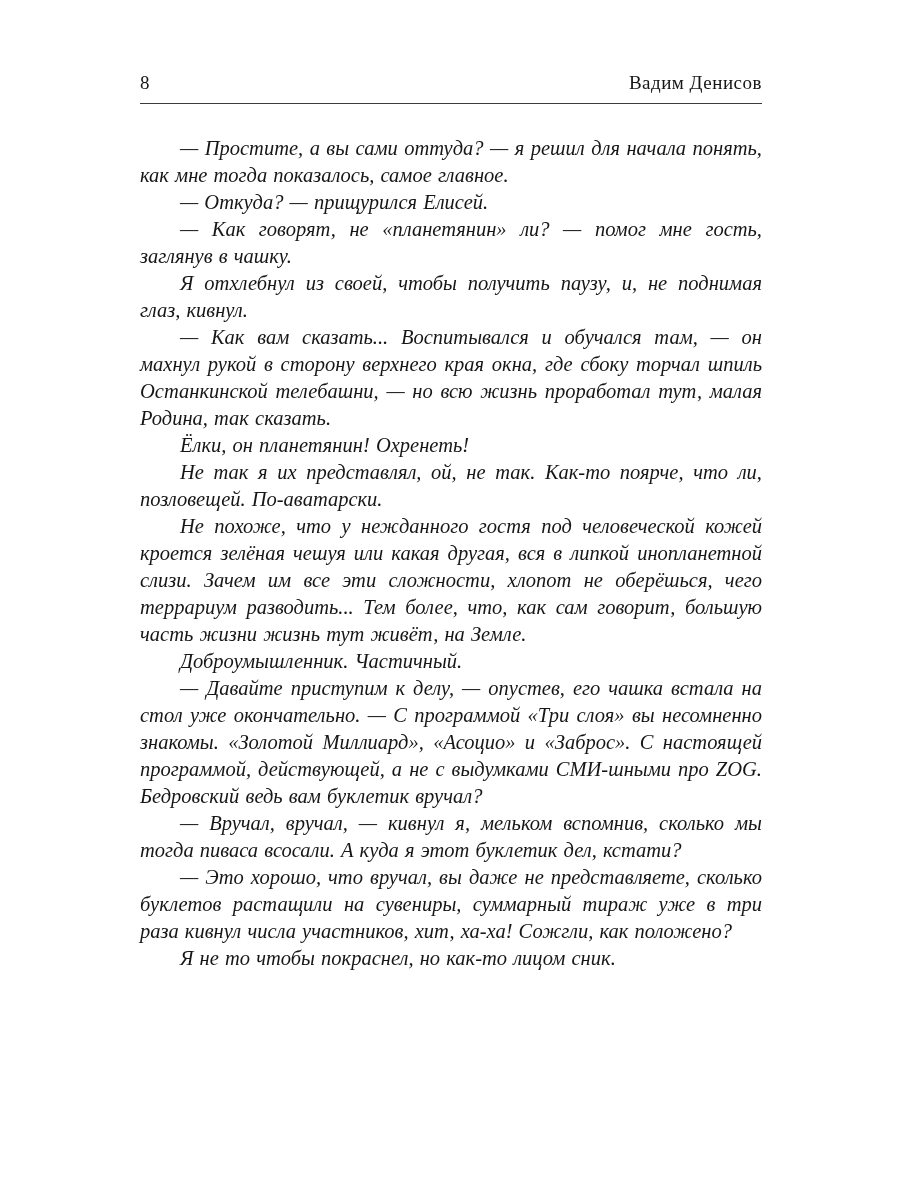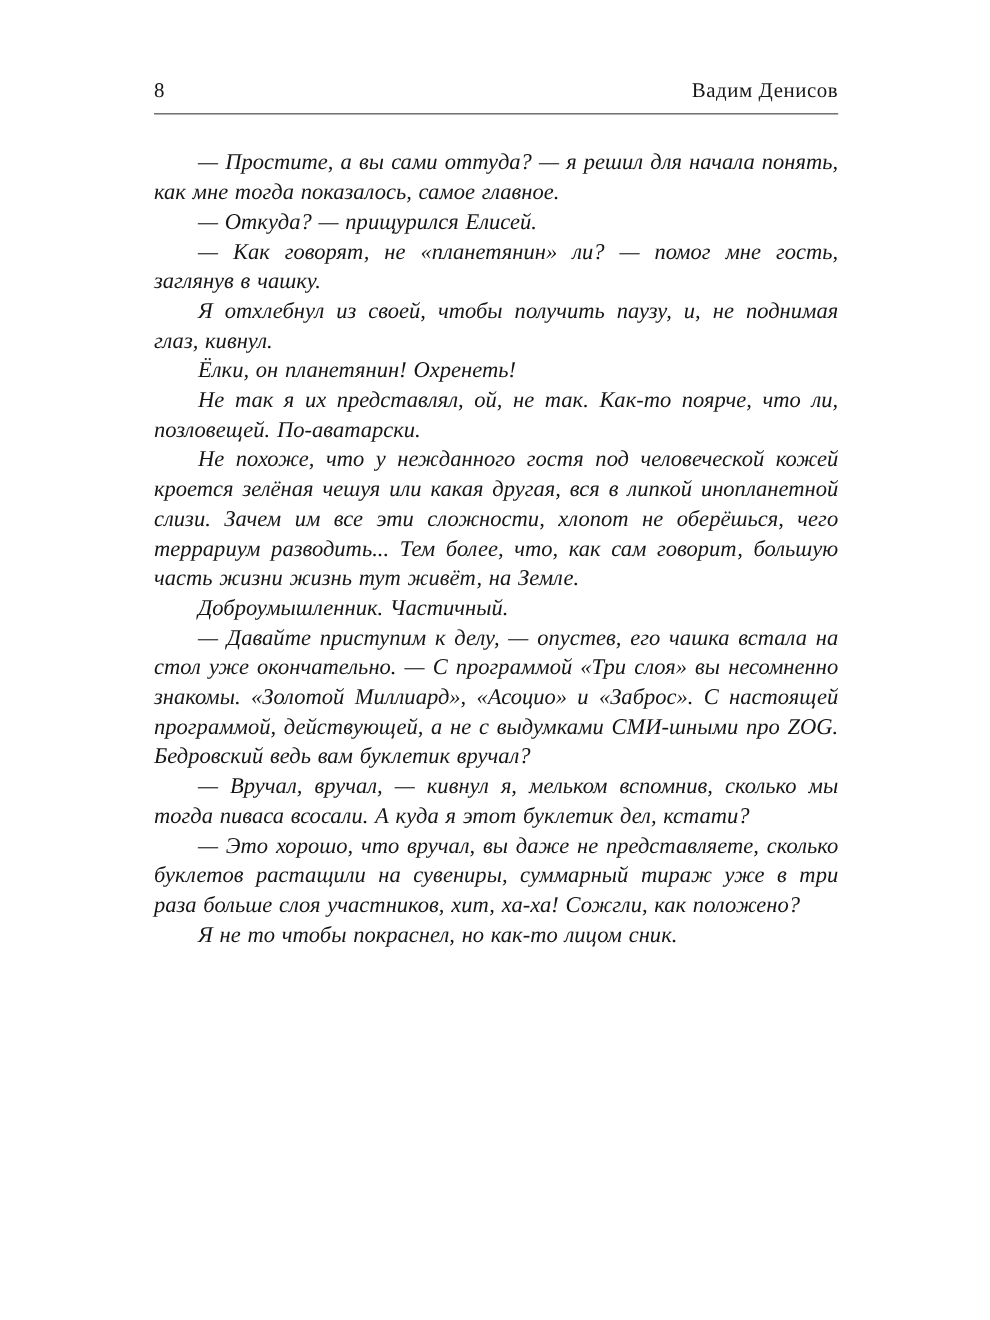--- a/index.html
+++ b/index.html
@@ -60,24 +60,25 @@
     <div class="running-head">
       <span class="page-num">8</span>
       <span class="author">Вадим Денисов</span>
     </div>
 
     <div class="body-text">
       <p>— Простите, а вы сами оттуда? — я решил для начала понять, как мне тогда показалось, самое главное.</p>
       <p>— Откуда? — прищурился Елисей.</p>
       <p>— Как говорят, не «планетянин» ли? — помог мне гость, заглянув в чашку.</p>
       <p>Я отхлебнул из своей, чтобы получить паузу, и, не поднимая глаз, кивнул.</p>
+      <p>— Как вам сказать... Воспитывался и обучался там, — он махнул рукой в сторону верхнего края окна, где сбоку торчал шпиль Останкинской телебашни, — но всю жизнь проработал тут, малая Родина, так сказать.</p>
       <p>Ёлки, он планетянин! Охренеть!</p>
       <p>Не так я их представлял, ой, не так. Как-то поярче, что ли, позловещей. По-аватарски.</p>
       <p>Не похоже, что у нежданного гостя под человеческой кожей кроется зелёная чешуя или какая другая, вся в липкой инопланетной слизи. Зачем им все эти сложности, хлопот не оберёшься, чего террариум разводить... Тем более, что, как сам говорит, большую часть жизни жизнь тут живёт, на Земле.</p>
       <p>Доброумышленник. Частичный.</p>
       <p>— Давайте приступим к делу, — опустев, его чашка встала на стол уже окончательно. — С программой «Три слоя» вы несомненно знакомы. «Золотой Миллиард», «Асоцио» и «Заброс». С настоящей программой, действующей, а не с выдумками СМИ-шными про ZOG. Бедровский ведь вам буклетик вручал?</p>
       <p>— Вручал, вручал, — кивнул я, мельком вспомнив, сколько мы тогда пиваса всосали. А куда я этот буклетик дел, кстати?</p>
-      <p>— Это хорошо, что вручал, вы даже не представляете, сколько буклетов растащили на сувениры, суммарный тираж уже в три раза больше слоя участников, хит, ха-ха! Сожгли, как положено?</p>
+      <p>— Это хорошо, что вручал, вы даже не представляете, сколько буклетов растащили на сувениры, суммарный тираж уже в три раза кивнул числа участников, хит, ха-ха! Сожгли, как положено?</p>
       <p>Я не то чтобы покраснел, но как-то лицом сник.</p>
     </div>
 
   </div>
 </div>
 
 </body></html>

